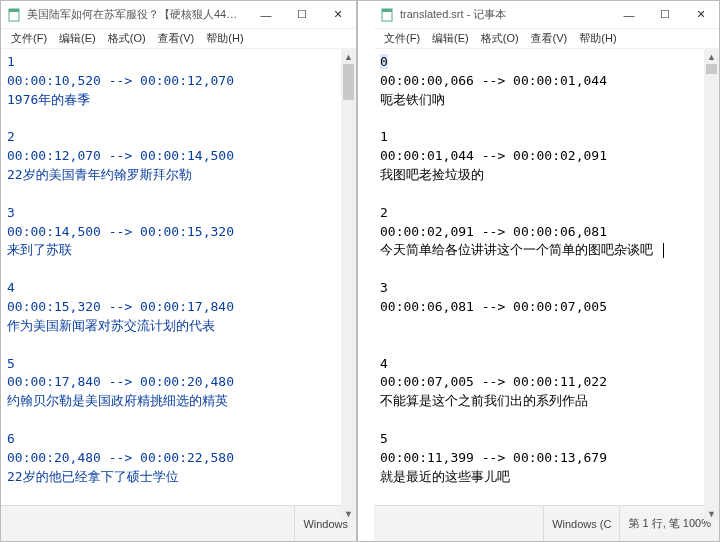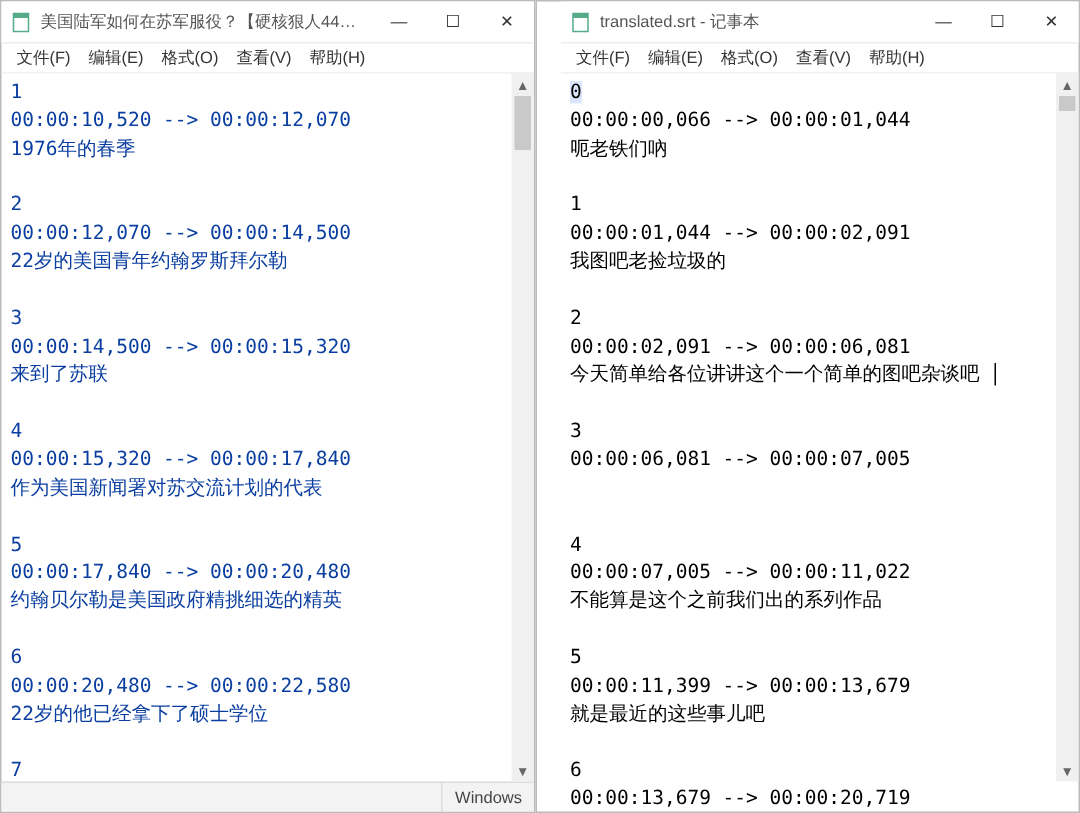--- a/index.html
+++ b/index.html
@@ -43,21 +43,21 @@
   }
   .menubar .menu-item { padding: 0 6px; }
   .content {
     flex: 1; padding: 4px 6px; font-size: 13px;
     color: #000; overflow: hidden; line-height: 1.45;
     font-family: Consolas, "Microsoft YaHei", monospace;
     position: relative; white-space: pre-wrap;
   }
   .content .blue { color: #0a3ea0; }
   .statusbar {
-    height: 20px; border-top: 1px solid #ddd;
+    height: 36px; border-top: 1px solid #ddd;
     display: flex; align-items: center;
     font-size: 11px; color: #444; background: #f3f3f3;
   }
   .statusbar .spacer { flex: 1; }
   .statusbar .seg { padding: 0 8px; border-left: 1px solid #ddd; height: 100%; display: flex; align-items: center; }
   .scrollbar-v {
     position: absolute; right: 0; top: 48px; bottom: 20px; width: 15px;
     background: #f0f0f0;
   }
   .scrollbar-v .arrow {
@@ -194,15 +194,20 @@
 00:00:13,679 --&gt; 00:00:20,719
 我们经过就是之前b站上总能刷到关于龙芯和兆芯的一些视频吧
 
 7
 00:00:21,859 --&gt; 00:00:25,084</span></div>
     <div class="scrollbar-v">
       <div class="arrow up">▲</div>
       <div class="thumb" style="top:15px;height:10px"></div>
       <div class="arrow down">▼</div>
     </div>
+    <div class="statusbar">
+      <div class="spacer"></div>
+      <div class="seg">Windows (C</div>
+      <div class="seg">第 1 行, 笔  100%</div>
+    </div>
   </div>
 
 </div>
 
 </body></html>

